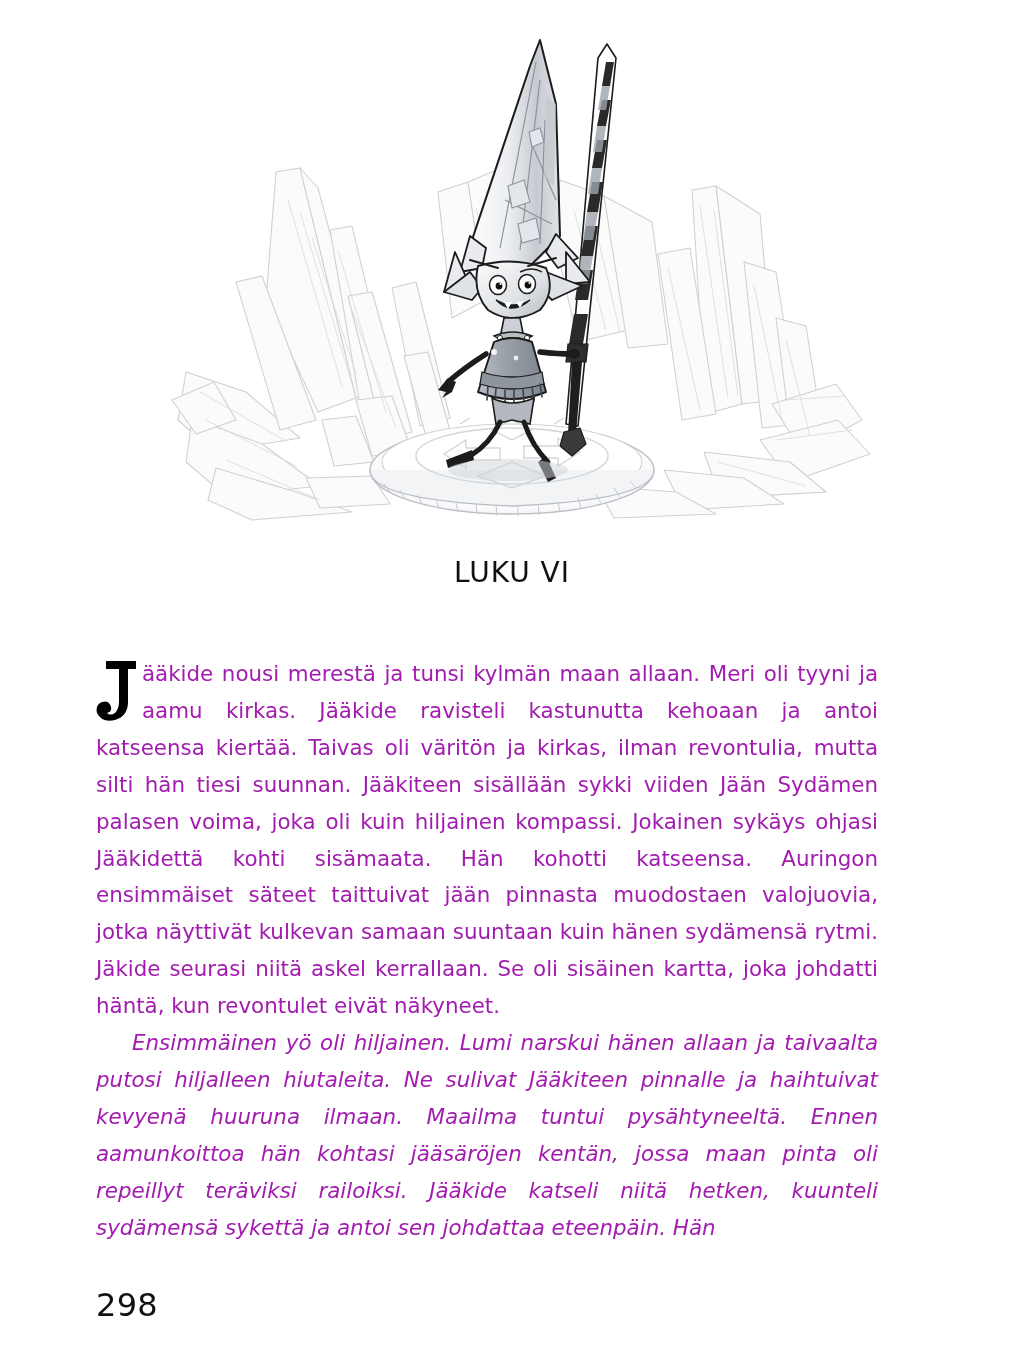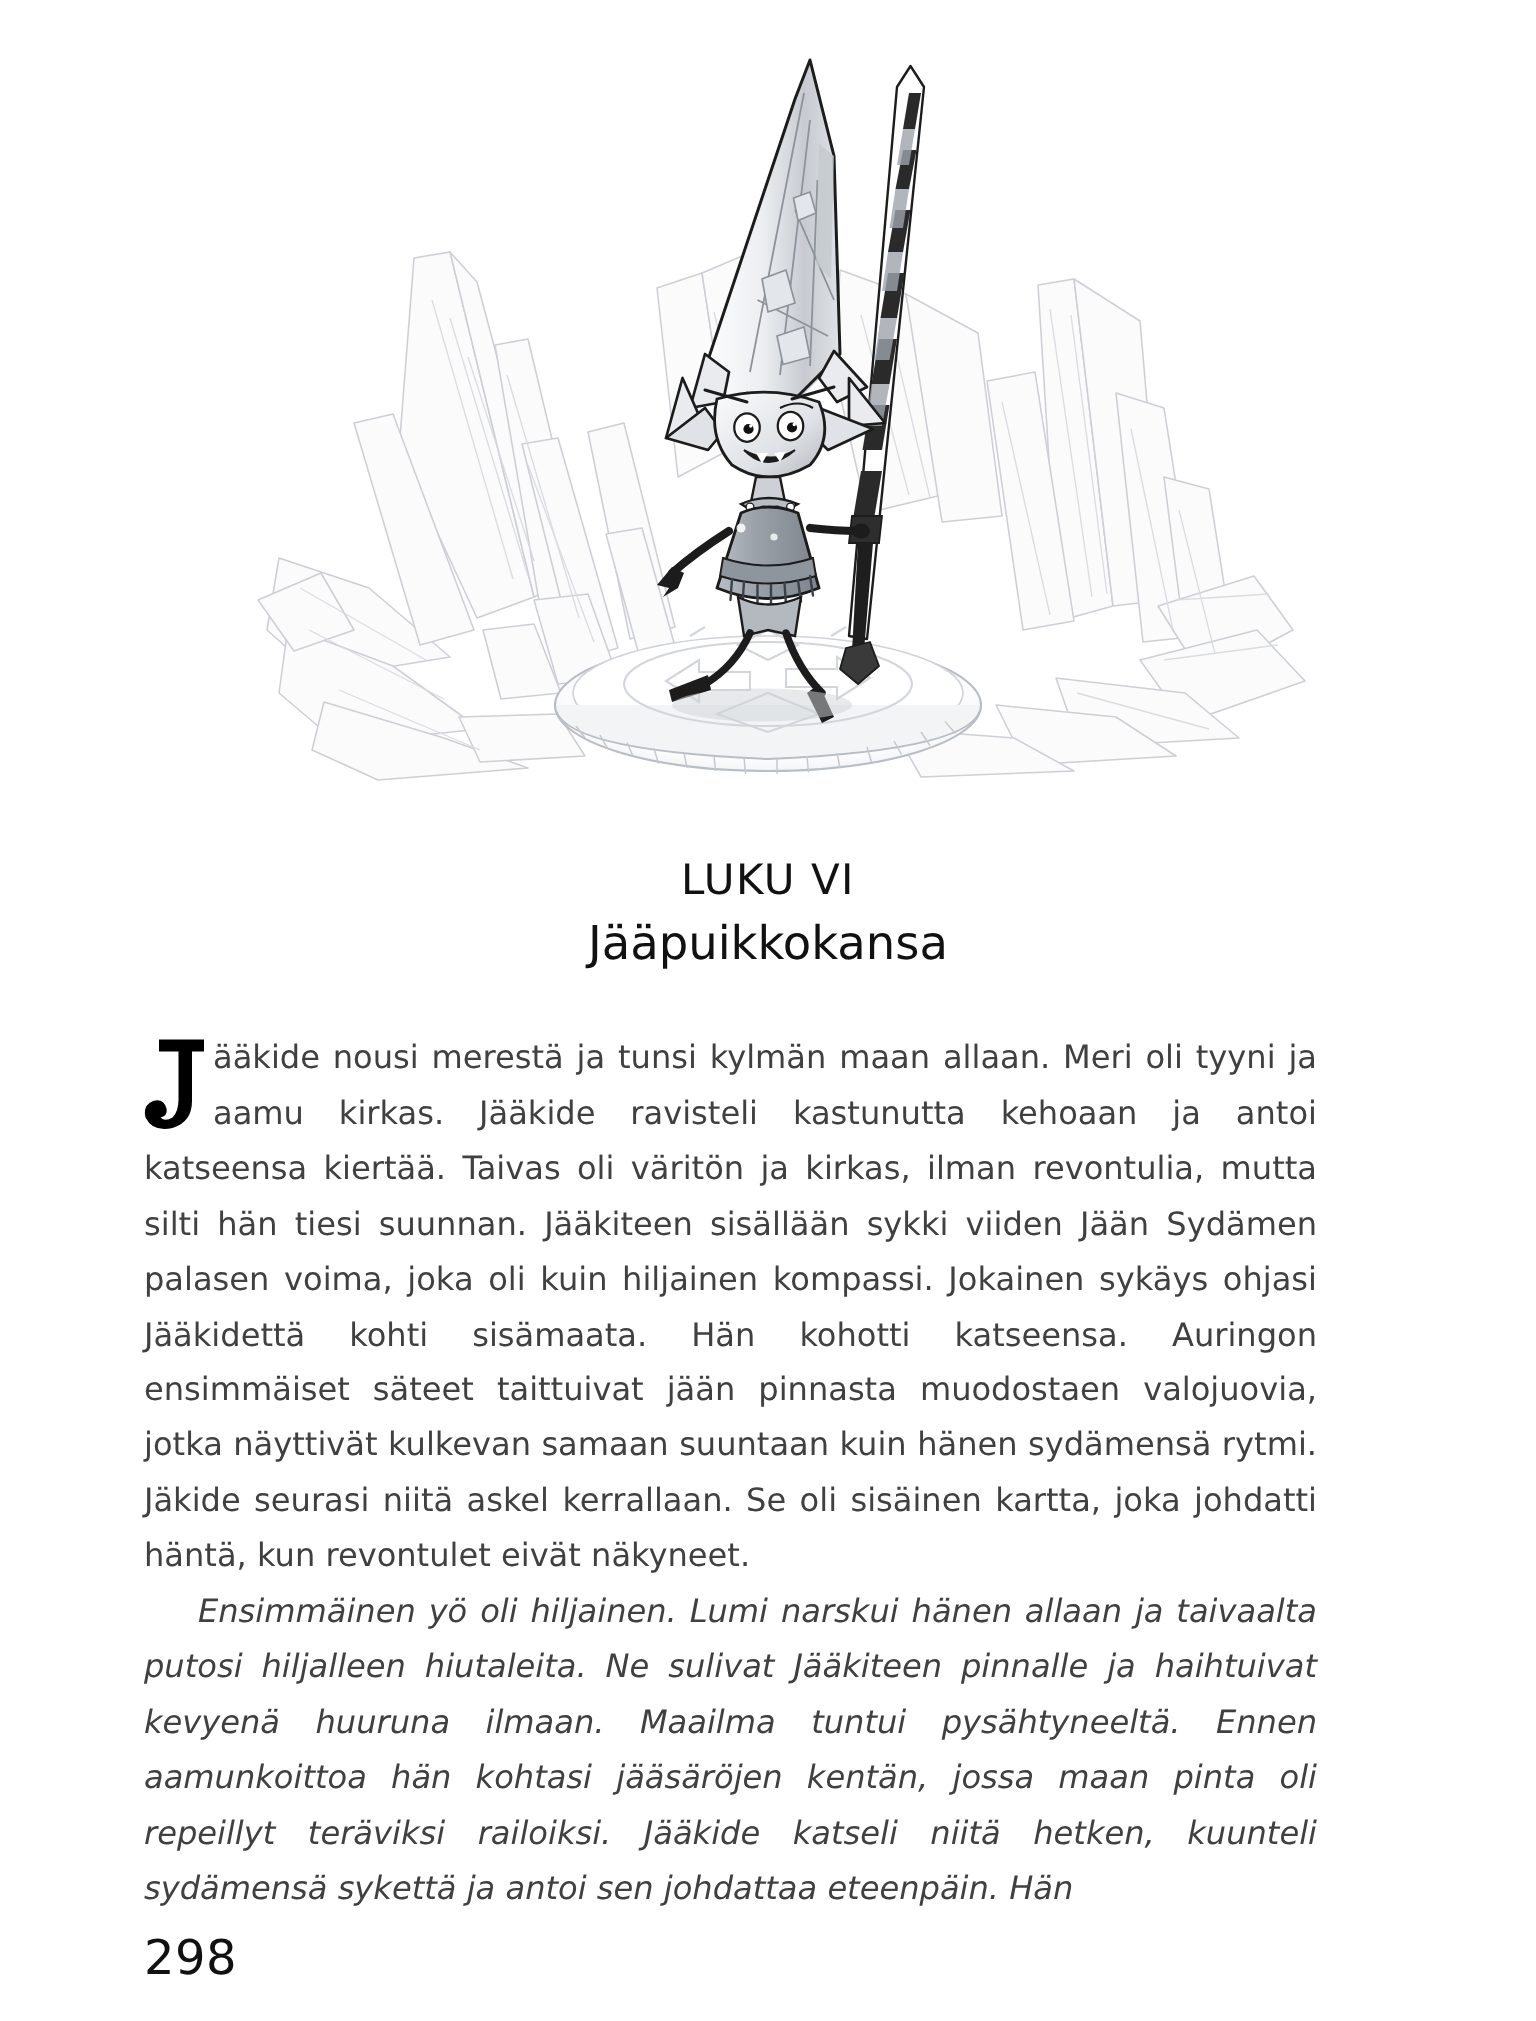--- a/index.html
+++ b/index.html
@@ -34,21 +34,21 @@
   .illustration svg {
     display: block;
     width: 1024px;
     height: 540px;
   }
 
   
   .chapter-block {
     position: absolute;
     left: 0;
-    top: 572px;
+    top: 558px;
     width: 1024px;
     text-align: center;
   }
   .chapter-number {
     font-family: "DejaVu Sans", sans-serif;
     font-size: 28px;
     letter-spacing: 0.035em;
     line-height: 1.06;
     color: #111111;
     font-weight: 400;
@@ -59,28 +59,28 @@
     line-height: 1.28;
     margin-top: 8px;
     color: #111111;
     font-weight: 400;
   }
 
   
   .body-text {
     position: absolute;
     left: 96px;
-    top: 688px;
+    top: 656px;
     width: 782px;
     font-family: "DejaVu Sans", sans-serif;
     font-size: 21.4px;
     line-height: 36.9px;
     text-align: justify;
     text-justify: inter-word;
-    color: #404040;
+    color: #a21caf;
     -webkit-hyphens: none;
     hyphens: none;
   }
   .body-text p {
     margin: 0;
   }
   .body-text p.indent {
     text-indent: 36px;
     font-style: italic;
   }
@@ -372,21 +372,20 @@
         <path d="M472 450 L446 460 L448 468 L474 460 Z"></path>
         <path d="M546 456 L556 478 L548 482 L538 462 Z"></path>
       </g>
 
       <ellipse cx="508" cy="470" rx="60" ry="11" fill="#cfd3d8" opacity="0.5"></ellipse>
     </svg>
   </div>
 
   <div class="chapter-block">
     <div class="chapter-number">LUKU VI</div>
-    <div class="chapter-title">Jääpuikkokansa</div>
   </div>
 
   <div class="body-text">
 
     <div class="dropcap-wrap">
       <div class="dropcap">
         <svg viewBox="0 0 48 66" xmlns="http://www.w3.org/2000/svg">
           <path d="M10 3 H40 V11 H32 V44 Q32 58 19 62 Q6 65 1 55 Q-1 47 6 44 Q13 42 15 49 Q16 54 11 55 Q14 58 19 55 Q23 51 23 43 V11 H10 Z" fill="#000000"></path>
         </svg>
       </div>

